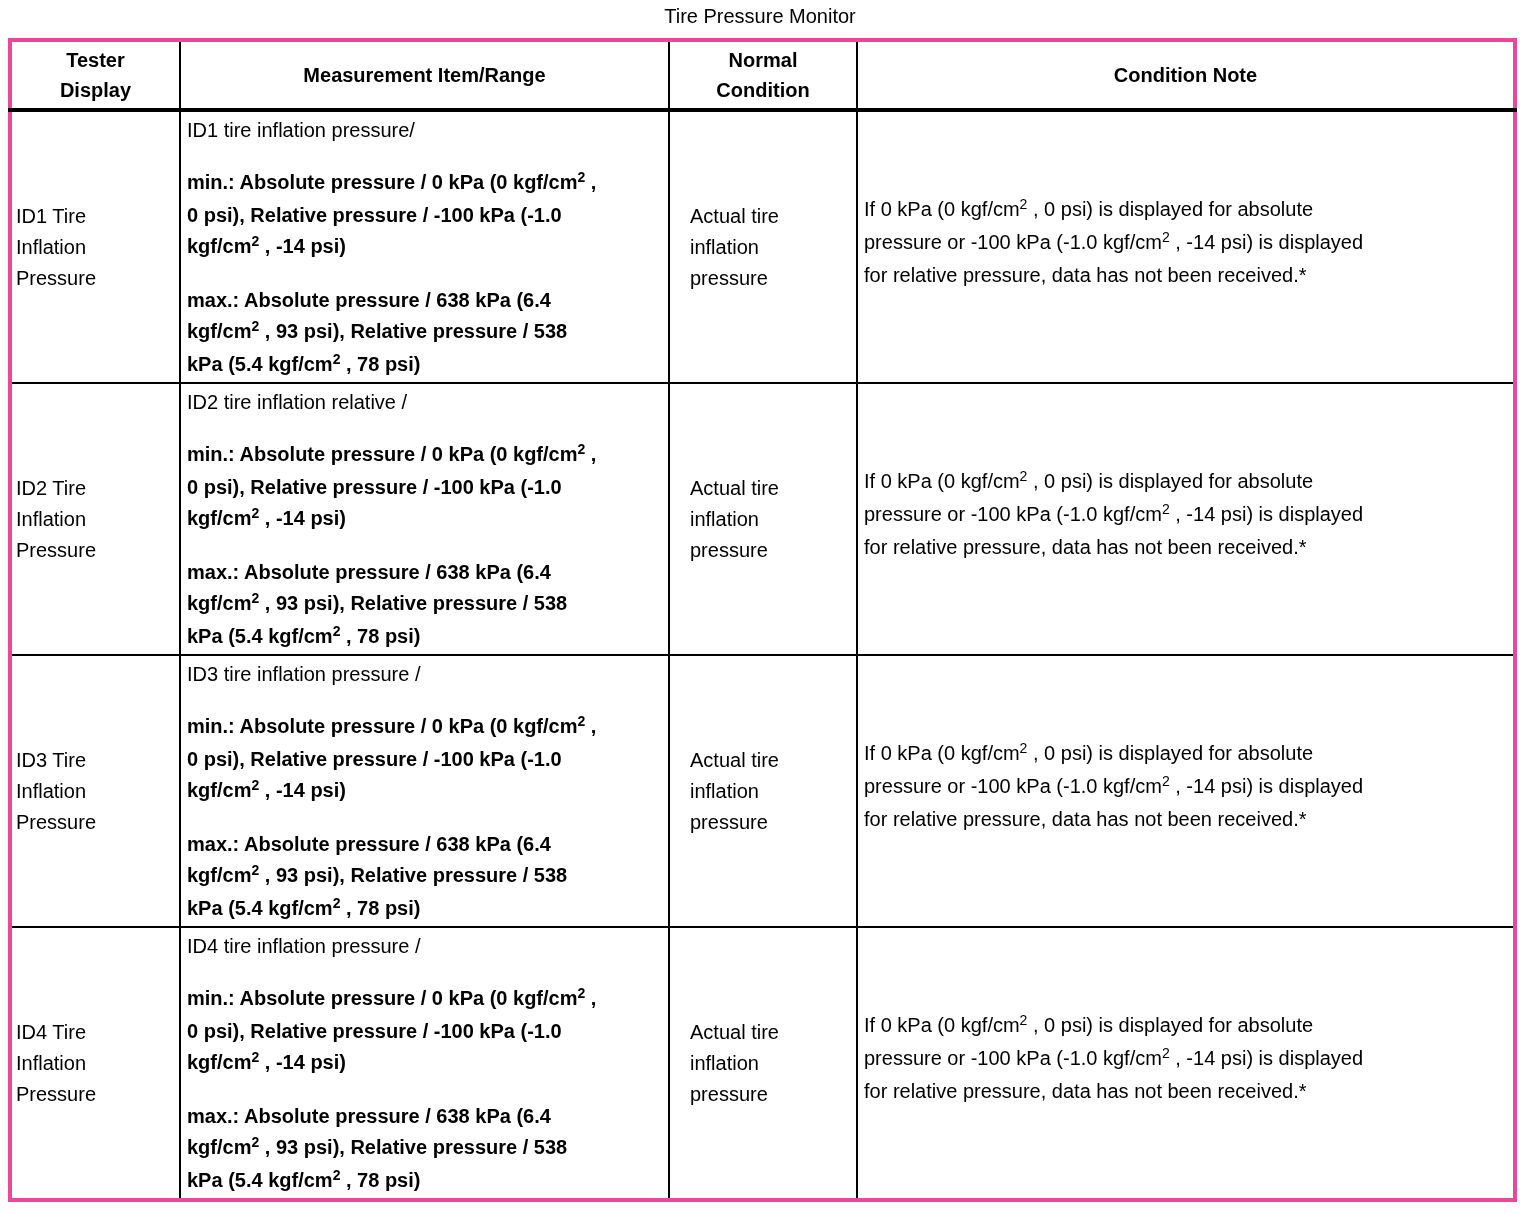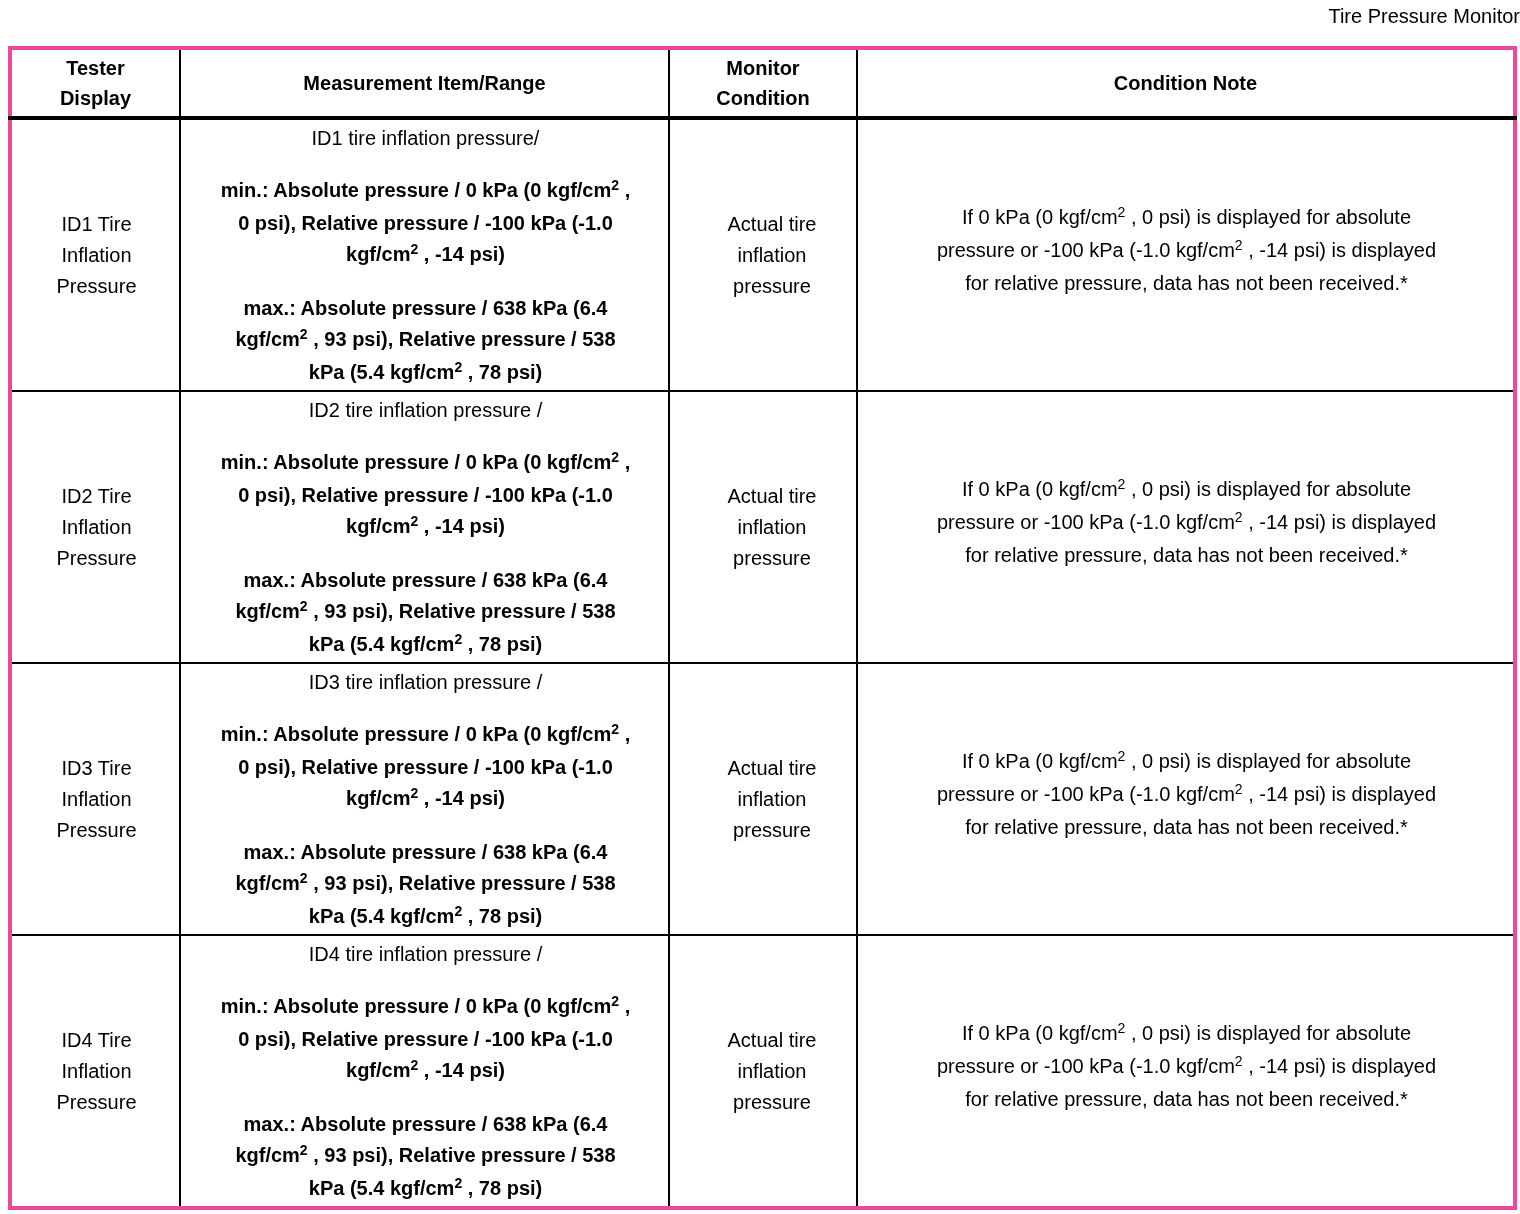--- a/index.html
+++ b/index.html
@@ -10,22 +10,22 @@
     color: #000000;
     font-family: "Liberation Sans", "DejaVu Sans", sans-serif;
   }
   body {
     width: 1520px;
     height: 1214px;
     overflow: hidden;
   }
   .page-title {
     padding-top: 4px;
-    height: 46px;
-    text-align: right;
+    height: 38px;
+    text-align: center;
     font-size: 20px;
     line-height: 24px;
     color: #000;
   }
   table.data-table {
     border-collapse: collapse;
     margin-left: 8px;
     width: 1505px;
     table-layout: fixed;
     border: 4px solid #ec4899;
@@ -43,21 +43,21 @@
     text-align: center;
     vertical-align: middle;
     line-height: 30px;
     white-space: pre-line;
     border-bottom: 4px solid #000;
     padding: 2px 4px;
   }
   td {
     line-height: 31px;
     vertical-align: middle;
-    text-align: center;
+    text-align: left;
     margin-left: 10px;
   }
   td.cell-tester {
     padding: 2px 2px 2px 4px;
     white-space: pre-line;
   }
   td.cell-measurement {
     vertical-align: top;
     padding: 3px 4px 0 6px;
   }
@@ -85,21 +85,21 @@
     <col style="width:170px">
     <col style="width:489px">
     <col style="width:188px">
     <col style="width:658px">
   </colgroup>
   <thead>
     <tr>
       <th>Tester
 Display</th>
       <th>Measurement Item/Range</th>
-      <th>Monitor
+      <th>Normal
 Condition</th>
       <th>Condition Note</th>
     </tr>
   </thead>
   <tbody>
   <tr>
     <td class="cell-tester">ID1 Tire
 Inflation
 Pressure</td>
     <td class="cell-measurement">
@@ -111,21 +111,21 @@
 inflation
 pressure</td>
     <td class="cell-note">If 0 kPa (0 kgf/cm<span class="sup">2</span> , 0 psi) is displayed for absolute<br>pressure or -100 kPa (-1.0 kgf/cm<span class="sup">2</span> , -14 psi) is displayed<br>for relative pressure, data has not been received.*</td>
   </tr>
 
   <tr>
     <td class="cell-tester">ID2 Tire
 Inflation
 Pressure</td>
     <td class="cell-measurement">
-          <div class="para">ID2 tire inflation pressure /</div>
+          <div class="para">ID2 tire inflation relative /</div>
           <div class="para">min.: Absolute pressure / 0 kPa (0 kgf/cm<span class="sup">2</span> ,<br>0 psi), Relative pressure / -100 kPa (-1.0<br>kgf/cm<span class="sup">2</span> , -14 psi)</div>
           <div class="para">max.: Absolute pressure / 638 kPa (6.4<br>kgf/cm<span class="sup">2</span> , 93 psi), Relative pressure / 538<br>kPa (5.4 kgf/cm<span class="sup">2</span> , 78 psi)</div>
         </td>
     <td class="cell-normal">Actual tire
 inflation
 pressure</td>
     <td class="cell-note">If 0 kPa (0 kgf/cm<span class="sup">2</span> , 0 psi) is displayed for absolute<br>pressure or -100 kPa (-1.0 kgf/cm<span class="sup">2</span> , -14 psi) is displayed<br>for relative pressure, data has not been received.*</td>
   </tr>
 
   <tr>

